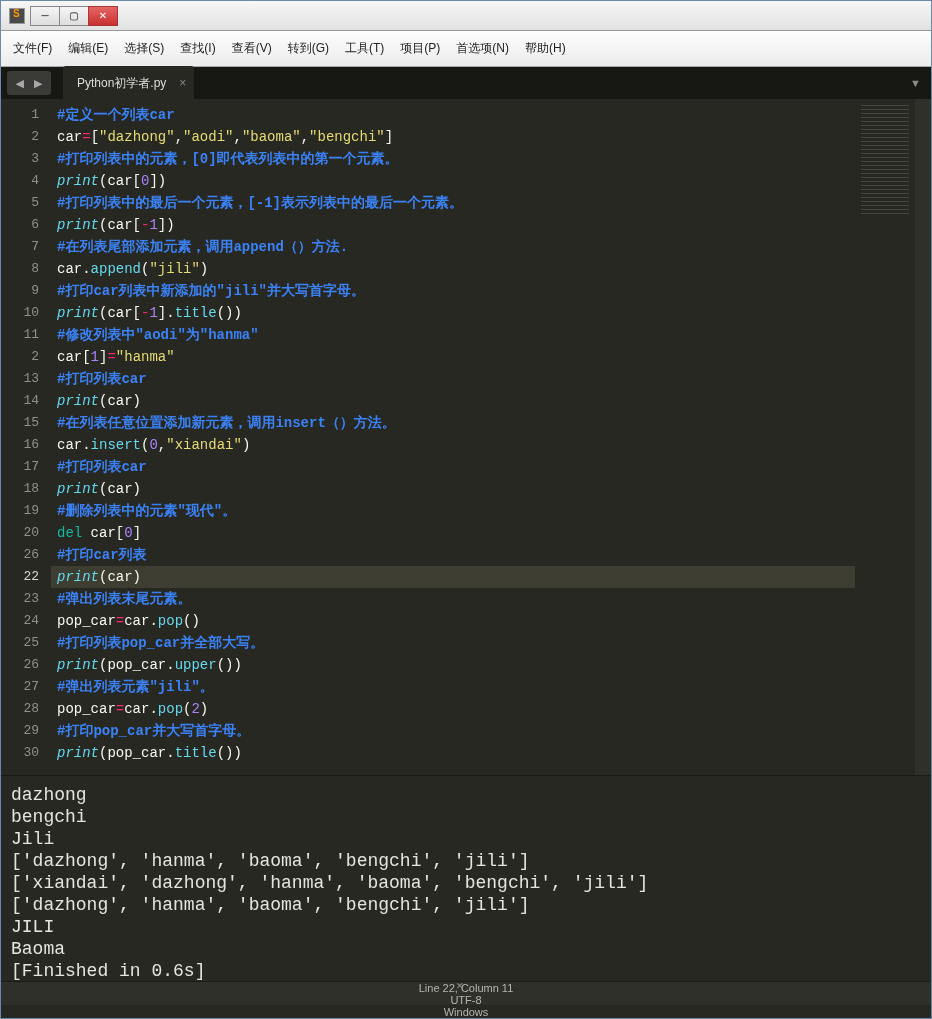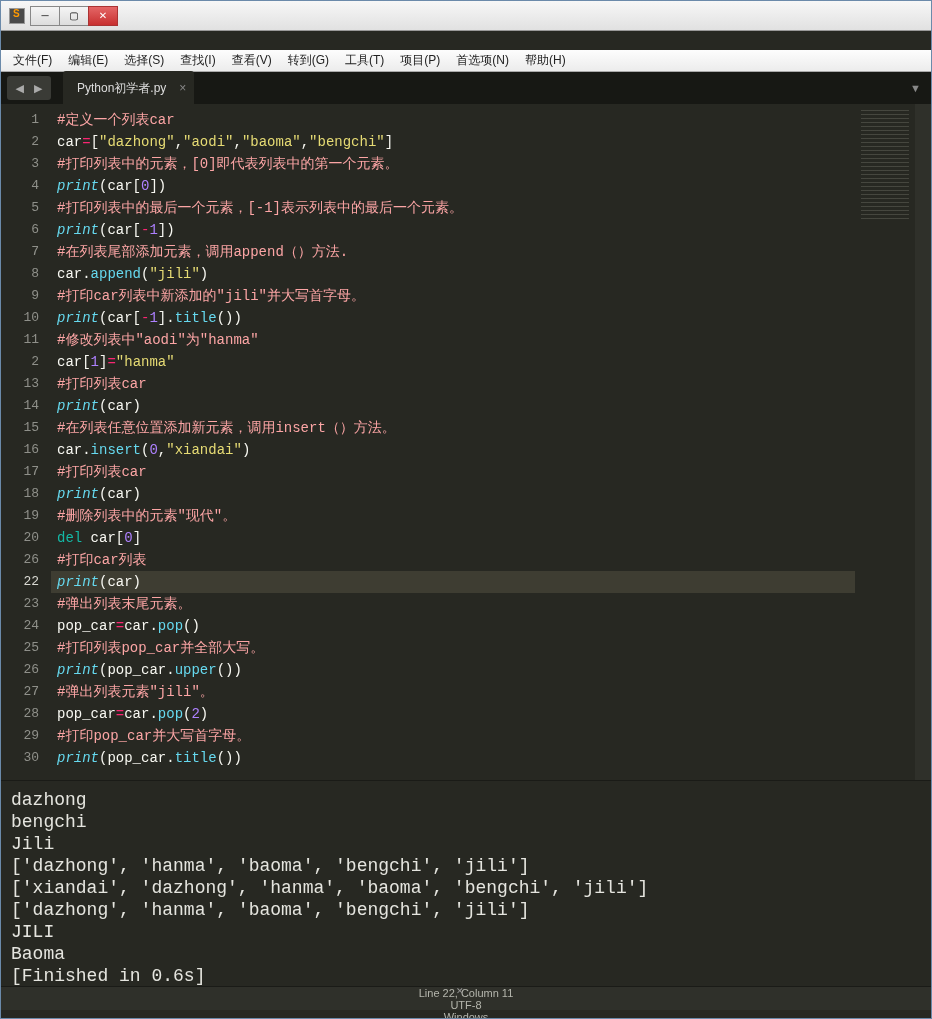--- a/index.html
+++ b/index.html
@@ -33,26 +33,26 @@
 .win-controls { display: flex; height: 20px; margin-right: 2px; }
 .win-btn {
   width: 30px; height: 20px;
   border: 1px solid #888; margin-left: -1px;
   display: flex; align-items: center; justify-content: center;
   font-size: 10px;
   background: linear-gradient(to bottom, #f5f5f5, #ddd);
 }
 .win-btn.close { background: linear-gradient(to bottom, #e46666, #c83030); color: #fff; border-color: #a33; }
 .menubar {
-  height: 22px;
+  height: 36px;
   background: linear-gradient(to bottom, #fdfdfd, #ececec);
   border-bottom: 1px solid #aaa;
   display: flex; align-items: center;
   padding-left: 4px;
-  font-size: 12px; color: #222; margin-top: 19px;
+  font-size: 12px; color: #222;
 }
 .menubar .menu-item { padding: 2px 8px; cursor: default; }
 .tabbar {
   height: 32px;
   background: #171814;
   display: flex; align-items: center;
   position: relative;
 }
 .nav-arrows {
   width: 44px; height: 24px; margin-left: 6px;
@@ -98,21 +98,21 @@
   font-family: Consolas, "Courier New", monospace;
   font-size: 14px;
   color: #f8f8f2;
   padding-top: 5px;
   padding-left: 6px;
   position: relative;
   white-space: pre;
 }
 .code .line { height: 22px; line-height: 22px; }
 .code .line.active { background: #3e3d32; margin-left: -6px; padding-left: 6px; margin-right: 0; }
-.c-comment { color: #fca5a5; }
+.c-comment { color: #3b82f6; font-weight: bold; }
 .c-string  { color: #e6db74; }
 .c-number  { color: #ae81ff; }
 .c-keyword { color: #14b8a6; }
 .c-op      { color: #f92672; }
 .c-func    { color: #66d9ef; }
 .c-builtin { color: #66d9ef; font-style: italic; }
 .minimap {
   width: 60px; background: #272822;
   position: relative;
 }

